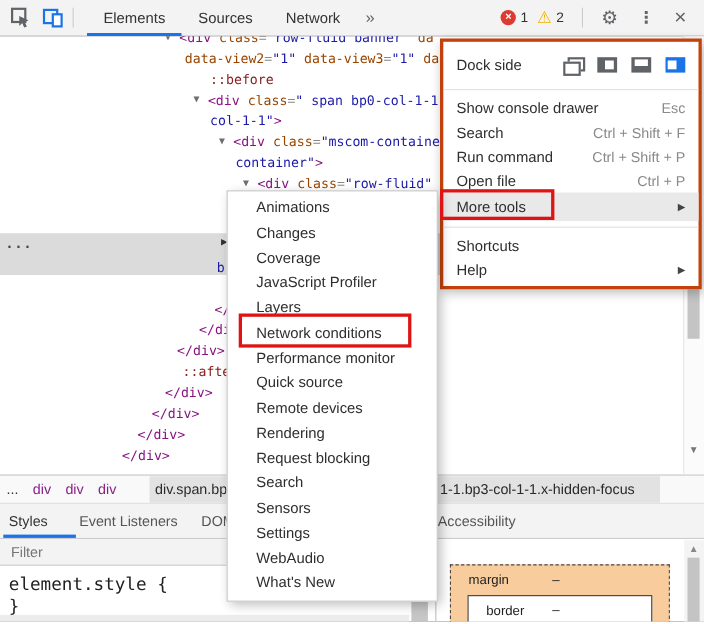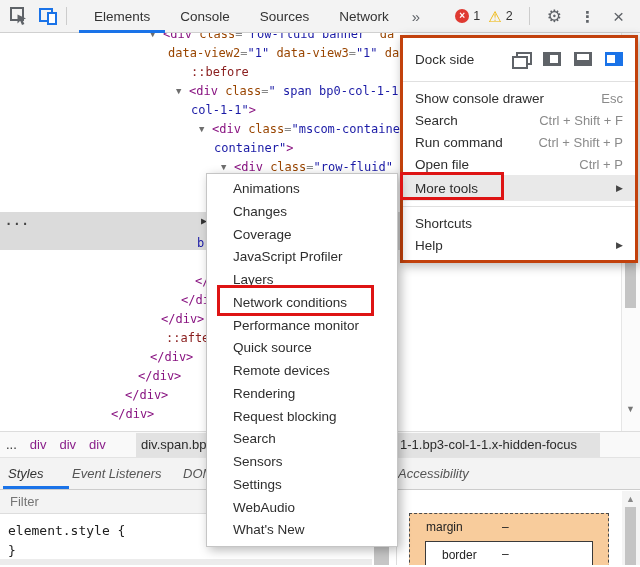--- a/index.html
+++ b/index.html
@@ -52,30 +52,30 @@
   #crumb-bar .crumb-ellipsis { color:#333; margin-left:6px; margin-right:13px; }
   .crumb-div { color:#8a1f8a; margin-right:13px; }
   #crumb-selected { position:absolute; left:136px; top:1px; height:24px; width:464px;
     background:#e2e2e2; color:#2a2a2a; line-height:24px; white-space:nowrap; overflow:hidden; }
   #crumb-selected .left-frag { position:absolute; left:5px; }
   #crumb-selected .right-frag { position:absolute; left:264px;text-align:center; }
 
   
   #side-tabs { position:absolute; left:0; top:458px; width:640px; height:32px; background:#f3f3f3;
     border-bottom:1px solid #ccc; font-size:13px; color:#555; }
-  .side-tab { position:absolute; top:0; line-height:31px;font-style:italic; }
+  .side-tab { position:absolute; top:0; line-height:31px; }
   .side-tab.active { color:#333; }
   #styles-underline { position:absolute; left:3px; bottom:0; width:66px; height:3px; background:#1a73e8; }
 
   
   #filter-row { position:absolute; left:0; top:490px; width:396px; height:24px; background:#f3f3f3;
     border-bottom:1px solid #ddd; }
   #filter-row .filter-text { margin-left:10px; font-size:13px; color:#757575; line-height:23px; display:inline-block; }
   #styles-content { position:absolute; left:0; top:514px; width:396px; height:53px; background:#fff;
-    font-family:"DejaVu Sans Mono","Liberation Mono",monospace; font-size:13px; color:#202020; padding:7px 0 16px 8px; }
+    font-family:"DejaVu Sans Mono","Liberation Mono",monospace; font-size:16px; color:#202020; padding:7px 0 16px 8px; }
   #styles-content div { line-height:20px; }
   #styles-vscroll-thumb { position:absolute; left:374px; top:547px; width:15px; height:20px; background:#c6c6c6; }
   #styles-hscroll { position:absolute; left:0; top:559px; width:372px; height:8px; background:#ececec; }
 
   
   #metrics-pane { position:absolute; left:396px; top:490px; width:244px; height:77px; background:#fff;
     border-left:1px solid #ddd; }
   #box-margin { position:absolute; left:12px; top:23px; width:200px; height:60px;
     background:#f8cc9c; border:1px dashed #4a4a4a; }
   .bm-label { position:absolute; left:16px; top:6px; font-size:12px; color:#222; }
@@ -132,21 +132,20 @@
     </div>
     <div class="tb-icon">
       <svg width="20" height="20" viewBox="0 0 20 20">
         <rect x="2" y="3" width="12" height="12" fill="none" stroke="#1a73e8" stroke-width="2"></rect>
         <rect x="10" y="7" width="8" height="11" fill="#fff" stroke="#1a73e8" stroke-width="2"></rect>
       </svg>
     </div>
     <div class="tb-sep"></div>
     <div class="tabs" id="main-tabs">
         <div class="tab active">Elements</div>
-        <div class="tab">Console</div>
         <div class="tab">Sources</div>
         <div class="tab">Network</div>
         <div class="tab more-tabs">»</div>
       </div>
     <div class="tb-right">
       <span class="err-badge">
           <span>×</span>
         </span>
       <span class="badge-count">1</span>
       <span class="warn-glyph">⚠</span>

